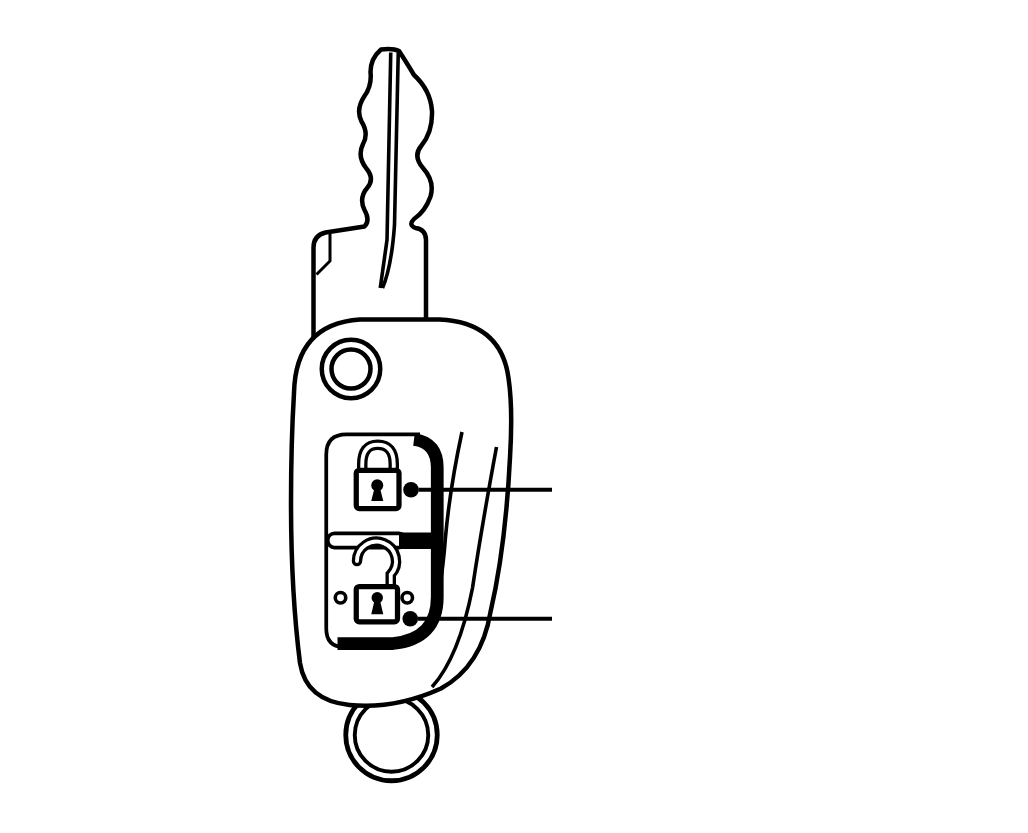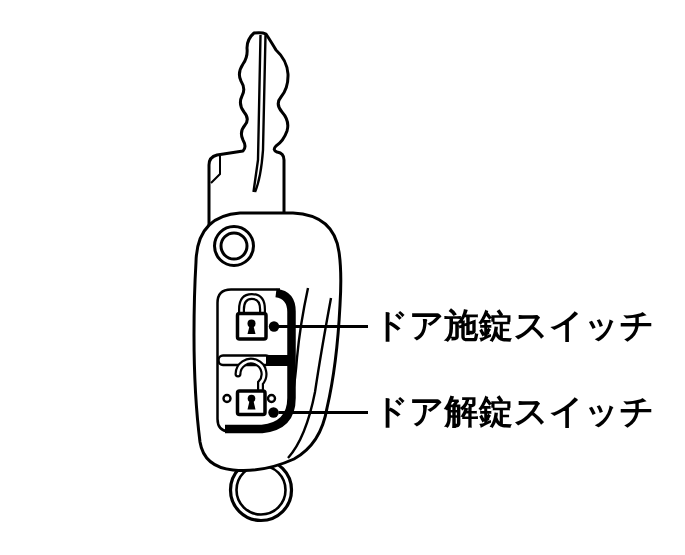--- a/index.html
+++ b/index.html
@@ -95,15 +95,13 @@
     <g>
       <circle cx="274" cy="326.5" r="5.2" fill="#000"></circle>
       <line x1="279" y1="326.5" x2="368" y2="326.5" stroke="#000" stroke-width="2.8"></line>
     </g>
     <g>
       <circle cx="273.5" cy="412.5" r="5.2" fill="#000"></circle>
       <line x1="278.5" y1="412.5" x2="368" y2="412.5" stroke="#000" stroke-width="2.8"></line>
     </g>
   </svg>
 
-  <div class="callout-label" id="label-lock">ドア施錠スイッチ</div>
-  <div class="callout-label" id="label-unlock">ドア解錠スイッチ</div>
 </div>
 
 </body></html>

